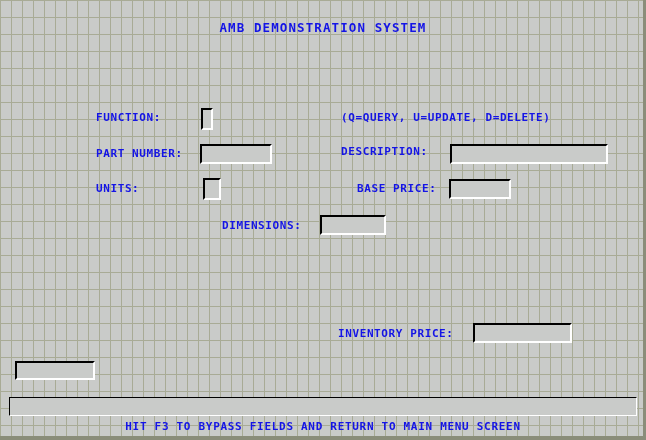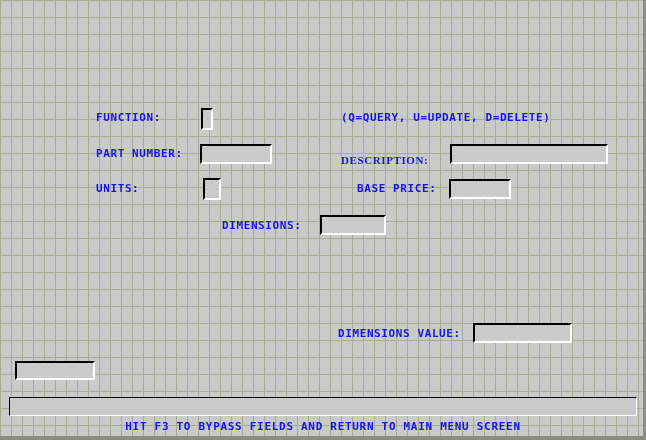--- a/index.html
+++ b/index.html
@@ -97,41 +97,42 @@
     letter-spacing: 0.7px;
     white-space: pre;
     font-weight: bold;
   }
 </style>
 </head>
 <body>
 
 <div id="screen">
 
+  <div class="title" style="top:20px;">AMB DEMONSTRATION SYSTEM</div>
 
   <div class="lbl" style="left:96px; top:111px;">FUNCTION:</div>
   <input class="field" type="text" maxlength="1" style="left: 201px; top: 108px; width: 12px; height: 22px;" value="">
   <div class="lbl" style="left:96px; top:147px;">PART NUMBER:</div>
 
   <div class="lbl" style="left:341px; top:111px;">(Q=QUERY, U=UPDATE, D=DELETE)</div>
   <input class="field" type="text" style="left: 200px; top: 144px; width: 72px; height: 20px;" value="">
 
-  <div class="lbl" style="left:341px; top:153px;font-family:Liberation Serif, serif;">DESCRIPTION:</div>
+  <div class="lbl" style="left:341px; top:145px;">DESCRIPTION:</div>
   <input class="field" type="text" style="left: 450px; top: 144px; width: 158px; height: 20px;" value="">
 
   <div class="lbl" style="left:96px; top:182px;">UNITS:</div>
   <input class="field" type="text" maxlength="2" style="left: 203px; top: 178px; width: 18px; height: 22px;" value="">
 
   <div class="lbl" style="left:341px; top:182px;padding-left:16px;">BASE PRICE:</div>
   <input class="field" type="text" style="left: 449px; top: 179px; width: 62px; height: 20px;" value="">
 
   <div class="lbl" style="left:222px; top:219px;text-align:right;">DIMENSIONS:</div>
   <input class="field" type="text" style="left: 320px; top: 215px; width: 66px; height: 20px;" value="">
 
-  <div class="lbl" style="left:338px; top:327px;">DIMENSIONS VALUE:</div>
+  <div class="lbl" style="left:338px; top:327px;">INVENTORY PRICE:</div>
   <input class="field" type="text" style="left: 473px; top: 323px; width: 99px; height: 20px;" value="">
 
   <input class="field" type="text" style="left: 15px; top: 361px; width: 80px; height: 19px;" value="">
 
   <input class="field thin" type="text" readonly="" style="left: 9px; top: 397px; width: 628px; height: 19px;" value="">
   <div class="msgtext" style="top:420px;">HIT F3 TO BYPASS FIELDS AND RETURN TO MAIN MENU SCREEN</div>
 
 </div>
 
 </body></html>

